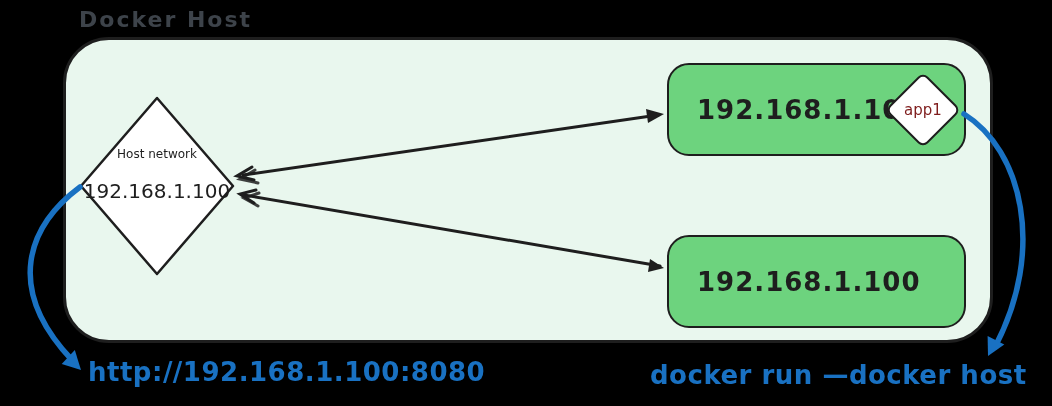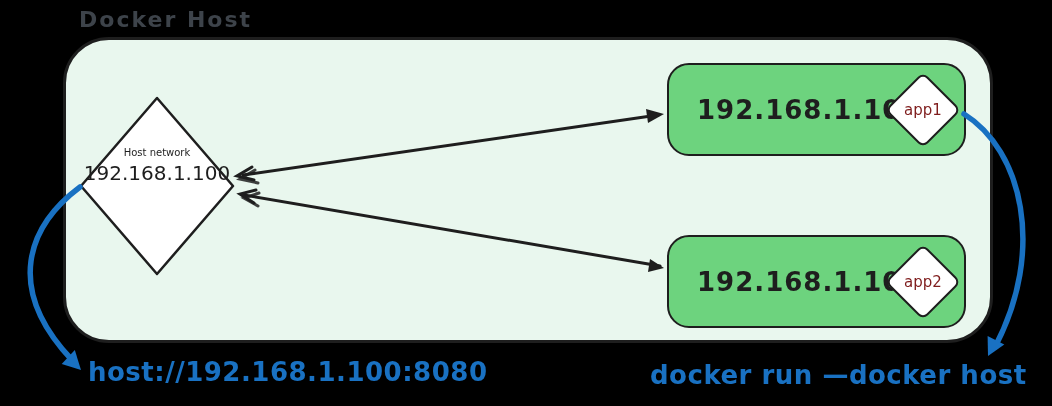--- a/index.html
+++ b/index.html
@@ -33,21 +33,21 @@
   .badge .blabel{
     position:absolute;inset:0;display:flex;align-items:center;justify-content:center;
     font-size:15px;color:#7f1d1d;
   }
 
   .svg-overlay{position:absolute;left:0;top:0;pointer-events:none;}
 
   .diamond-text{
     position:absolute;left:67px;top:147px;width:180px;text-align:center;color:#1e1e1e;
   }
-  .diamond-text .l1{font-size:10px;margin-bottom:3px;}
+  .diamond-text .l1{font-size:12px;margin-bottom:18px;}
   .diamond-text .l2{font-size:20px;}
 
   .caption{position:absolute;color:#1971c2;font-weight:bold;white-space:nowrap;}
   .caption.url{left:88px;top:357px;font-size:26px;letter-spacing:0.5px;}
   .caption.cmd{left:650px;top:360px;font-size:26px;letter-spacing:0.5px;}
 </style>
 </head>
 <body>
 
 <div class="canvas">
@@ -59,24 +59,20 @@
   <div class="cbox top">
     <span class="ip">192.168.1.100</span>
     <div class="badge">
       <div class="shape"></div>
       <div class="blabel">app1</div>
     </div>
   </div>
 
   <div class="cbox bottom">
     <span class="ip">192.168.1.100</span>
-    <div class="badge">
-      <div class="shape"></div>
-      <div class="blabel">app2</div>
-    </div>
   </div>
 
   <svg class="svg-overlay" width="1052" height="406" viewBox="0 0 1052 406">
 
     <path d="M 157 98 L 233 186 L 157 274 L 81 186 Z" fill="#ffffff" stroke="#1e1e1e" stroke-width="2.5" stroke-linejoin="round"></path>
 
     <g stroke="#1e1e1e" stroke-width="3" fill="none" stroke-linecap="round">
       <line x1="243" y1="175" x2="658" y2="115"></line>
       <polyline points="254,180 237,176 252,167"></polyline>
       <polyline points="258,183 240,179 255,170" opacity="0.85"></polyline>
@@ -99,16 +95,16 @@
       <path d="M 964 114 C 1022 150, 1046 250, 995 347" stroke="#1971c2" stroke-width="5.5" fill="none" stroke-linecap="round"></path>
       <polygon points="988,356 1004.3,344.5 987.6,336" fill="#1971c2"></polygon>
     </g>
   </svg>
 
   <div class="diamond-text">
     <div class="l1">Host network</div>
     <div class="l2">192.168.1.100</div>
   </div>
 
-  <div class="caption url">host://192.168.1.100:8080</div>
+  <div class="caption url">http://192.168.1.100:8080</div>
   <div class="caption cmd">docker run —docker host</div>
 
 </div>
 
 </body></html>

